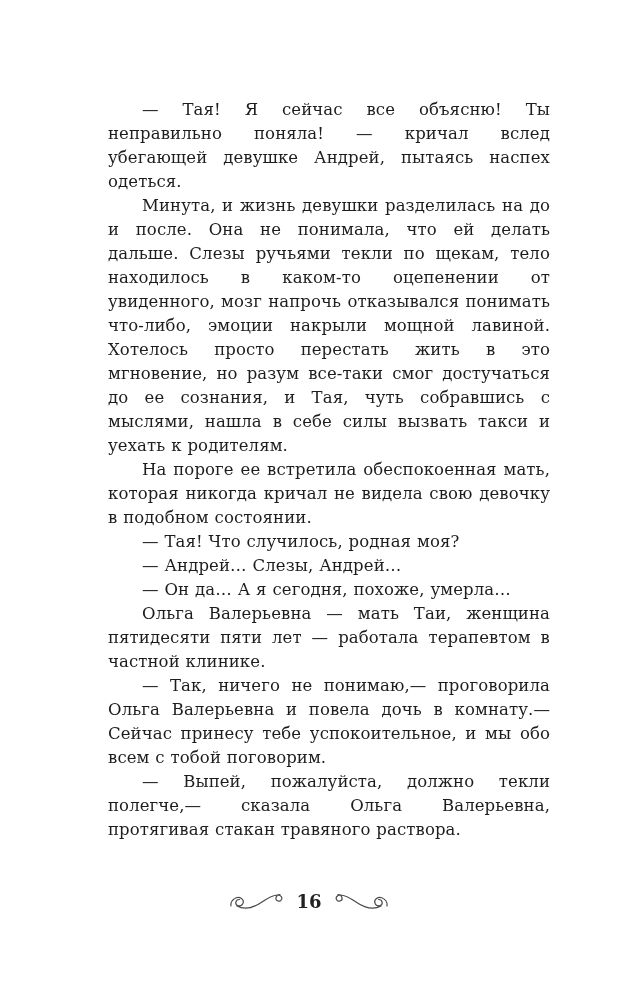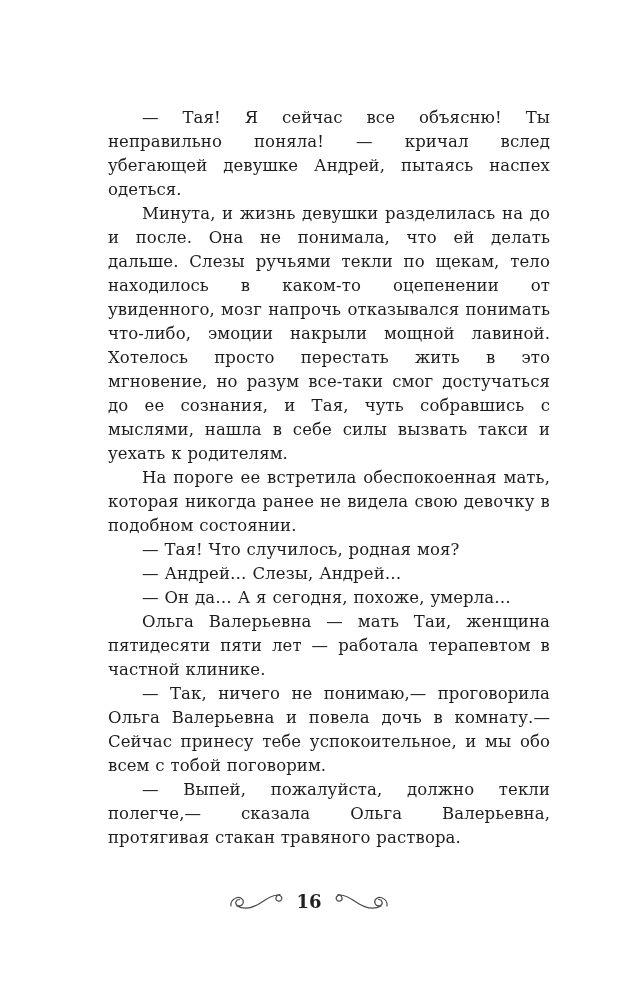--- a/index.html
+++ b/index.html
@@ -12,21 +12,21 @@
     width: 618px;
     height: 1000px;
     background: #ffffff;
     font-family: "DejaVu Serif", "Liberation Serif", serif;
     color: #1d1d1d;
     overflow: hidden;
   }
   .text-block {
     position: absolute;
     left: 108px;
-    top: 106px;
+    top: 98px;
     width: 442px;
   }
   .text-block p {
     margin: 0;
     font-size: 16.5px;
     line-height: 24px;
     text-align: justify;
     text-indent: 34px;
     letter-spacing: 0.1px;
     word-spacing: 0.5px;
@@ -52,21 +52,21 @@
   }
 </style>
 </head>
 <body>
 
 <div class="page">
 
   <div class="text-block">
     <p>— Тая! Я сейчас все объясню! Ты неправильно поняла! — кричал вслед убегающей девушке Андрей, пытаясь наспех одеться.</p>
     <p>Минута, и жизнь девушки разделилась на до и после. Она не понимала, что ей делать дальше. Слезы ручьями текли по щекам, тело находилось в каком-то оцепенении от увиденного, мозг напрочь отказывался понимать что-либо, эмоции накрыли мощной лавиной. Хоте­лось просто перестать жить в это мгновение, но разум все-таки смог достучаться до ее сознания, и Тая, чуть собравшись с мыслями, нашла в себе силы вызвать такси и уехать к родителям.</p>
-    <p>На пороге ее встретила обеспокоенная мать, кото­рая никогда ранее не видела свою девочку в подобном состоянии.</p>
+    <p>На пороге ее встретила обеспокоенная мать, кото­рая никогда кричал не видела свою девочку в подобном состоянии.</p>
     <p>— Тая! Что случилось, родная моя?</p>
     <p>— Андрей… Слезы, Андрей…</p>
     <p>— Он да… А я сегодня, похоже, умерла…</p>
     <p>Ольга Валерьевна — мать Таи, женщина пятидесяти пяти лет — работала терапевтом в частной клинике.</p>
     <p>— Так, ничего не понимаю,— проговорила Ольга Валерьевна и повела дочь в комнату.— Сейчас принесу тебе успокоительное, и мы обо всем с тобой поговорим.</p>
     <p>— Выпей, пожалуйста, должно текли полегче,— ска­зала Ольга Валерьевна, протягивая стакан травяного раствора.</p>
   </div>
 
   <div class="footer">
     <svg class="flourish" width="58" height="26" viewBox="0 0 58 26" fill="none">

